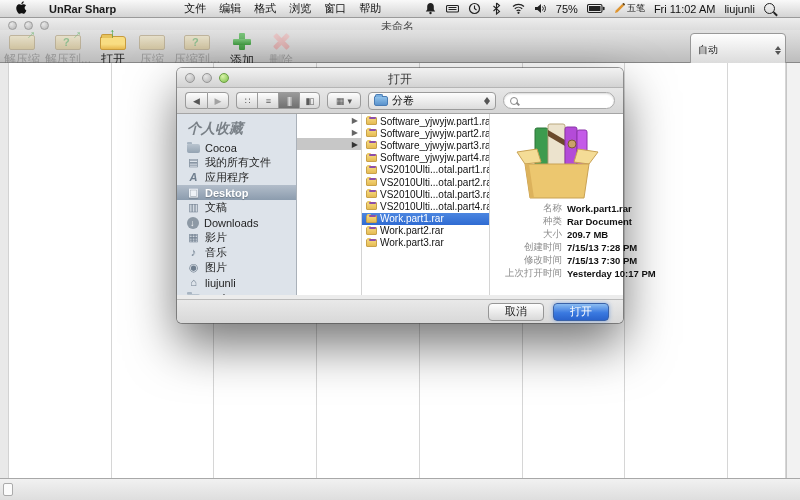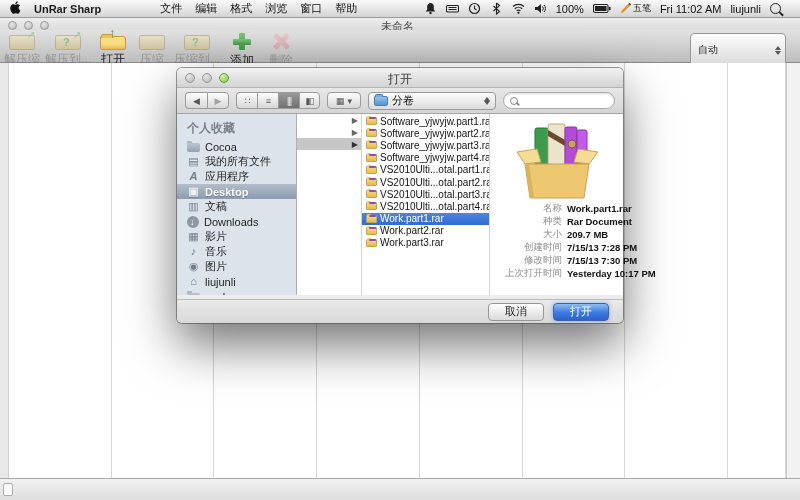--- a/index.html
+++ b/index.html
@@ -3,21 +3,21 @@
 <meta charset="utf-8">
 <style>
   * { margin:0; padding:0; box-sizing:border-box; }
   html,body { width:800px; height:500px; }
   body { font-family:"Liberation Sans", sans-serif; font-size:11px; color:#1a1a1a; background:#fff; overflow:hidden; }
   .screen { position:relative; width:800px; height:500px; overflow:hidden; background:#e9e9e9; }
 
   
   .menubar { position:absolute; top:0; left:0; width:800px; height:18px;
     background:linear-gradient(#f9f9f9,#d4d4d4); border-bottom:1px solid #9a9a9a;
-    display:flex; align-items:center; gap:13px; padding:0 10px; z-index:50; }
+    display:flex; align-items:center; gap:22px; padding:0 16px; z-index:50; }
   .menubar .appname { font-weight:bold; }
   .menu-item { color:#111; }
   .mb-right { margin-left:auto; display:flex; align-items:center; gap:9px; }
   .mb-right svg { display:block; }
   .mb-ic { width:13px; height:13px; }
   .mb-text { color:#111; }
   .spot-ic { width:11px; height:11px; border:1.5px solid #222; border-radius:50%; position:relative; }
   .spot-ic::after { content:""; position:absolute; width:5px; height:1.5px; background:#222; transform:rotate(45deg); right:-4px; bottom:-1px; }
   .nc-ic { width:12px; height:2px; background:#222; box-shadow:0 4px 0 #222, 0 8px 0 #222; margin-top:-8px; }
 
@@ -99,21 +99,21 @@
   .folder-dd .dd-label { font-size:11px; color:#111; }
   .searchfield { flex:1; height:17px; background:#fff; border:1px solid #ababab; border-radius:9px;
     display:flex; align-items:center; padding:0 6px; gap:4px; box-shadow:inset 0 1px 2px rgba(0,0,0,.15); }
   .mag { width:8px; height:8px; border:1.5px solid #8a8a8a; border-radius:50%; position:relative; flex:0 0 auto; }
   .mag::after { content:""; position:absolute; width:4px; height:1.5px; background:#8a8a8a; transform:rotate(45deg); right:-3px; bottom:-1px; }
   .searchfield input { border:none; outline:none; width:100%; font-size:11px; background:transparent; }
 
   .dbody { position:absolute; top:46px; left:0; right:0; bottom:28px; background:#fff; }
   
   .dsidebar { position:absolute; left:0; top:0; bottom:0; width:120px; background:#dde3ea; border-right:1px solid #aab1b9; padding-top:4px; overflow:hidden; }
-  .sb-header { font-size:12px; font-weight:bold; color:#7a8term08a; color:#798087; padding:2px 0 2px 10px; }
+  .sb-header { font-size:14px; font-weight:bold; color:#7a8term08a; color:#798087; padding:2px 0 2px 10px;font-style:italic; }
   .sb-item { height:15px; display:flex; align-items:center; gap:5px; padding-left:10px; font-size:11px; color:#1e1e1e; }
   .sb-item.selected { background:linear-gradient(#b2bdca,#8c9cae); color:#fff; font-weight:bold; text-shadow:0 1px 1px rgba(0,0,0,.25); }
   .sb-icon { width:13px; height:11px; flex:0 0 auto; position:relative; font-size:11px; line-height:10px; color:#6f7e8e; text-align:center; }
   .sb-item.selected .sb-icon { color:#eef2f7; }
   [data-icon="folder"] .sb-icon { background:linear-gradient(#b9c4cf,#94a3b2); border-radius:1px 2px 2px 2px; height:9px; margin-top:2px; }
   [data-icon="folder"] .sb-icon::before { content:""; position:absolute; top:-2px; left:0; width:5px; height:2px; background:#a8b5c2; border-radius:1px 1px 0 0; }
   [data-icon="all-files"] .sb-icon::before { content:"▤"; }
   [data-icon="applications"] .sb-icon::before { content:"A"; font-style:italic; font-weight:bold; }
   [data-icon="desktop"] .sb-icon::before { content:"▣"; }
   [data-icon="documents"] .sb-icon::before { content:"▥"; }
@@ -199,21 +199,21 @@
             <path d="M1 4.5a8 8 0 0 1 11 0M2.8 6.7a5.4 5.4 0 0 1 7.4 0M4.6 8.9a2.8 2.8 0 0 1 3.8 0" fill="none" stroke="#222" stroke-width="1.2"></path>
             <circle cx="6.5" cy="10.8" r="1.1" fill="#222"></circle>
           </svg>
         </span>
       <span>
           <svg class="mb-ic" viewBox="0 0 13 13">
             <path fill="#222" d="M1 5h2.5L7 2v9L3.5 8H1z"></path>
             <path d="M8.5 4.5a3 3 0 0 1 0 4M10 3a5 5 0 0 1 0 7" fill="none" stroke="#222" stroke-width="1"></path>
           </svg>
         </span>
-      <span class="mb-text">100%</span>
+      <span class="mb-text">75%</span>
       <span>
           <svg width="18" height="11" viewBox="0 0 18 11">
             <rect x="0.5" y="1.5" width="14.5" height="8" rx="1.5" fill="none" stroke="#222" stroke-width="1.1"></rect>
             <rect x="2" y="3" width="11.5" height="5" fill="#222"></rect>
             <rect x="15.8" y="3.8" width="1.8" height="3.4" rx="0.8" fill="#222"></rect>
           </svg>
         </span>
       <span style="display:flex;align-items:center;gap:2px;">
         <svg width="11" height="11" viewBox="0 0 11 11">
             <path fill="#e0952f" d="M1 10l2.5-.7L10 2.8 8.2 1 1.7 7.5z"></path>

